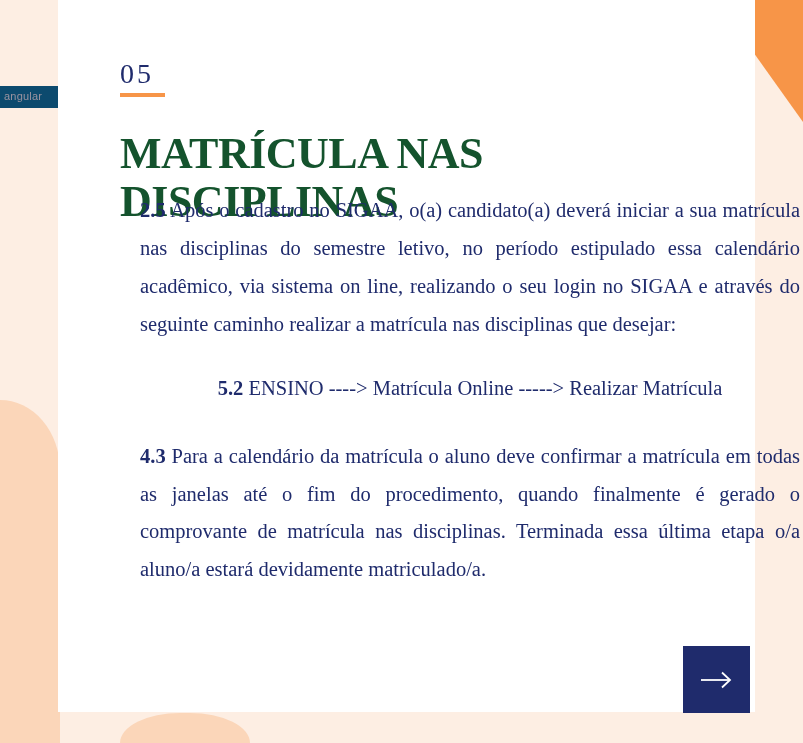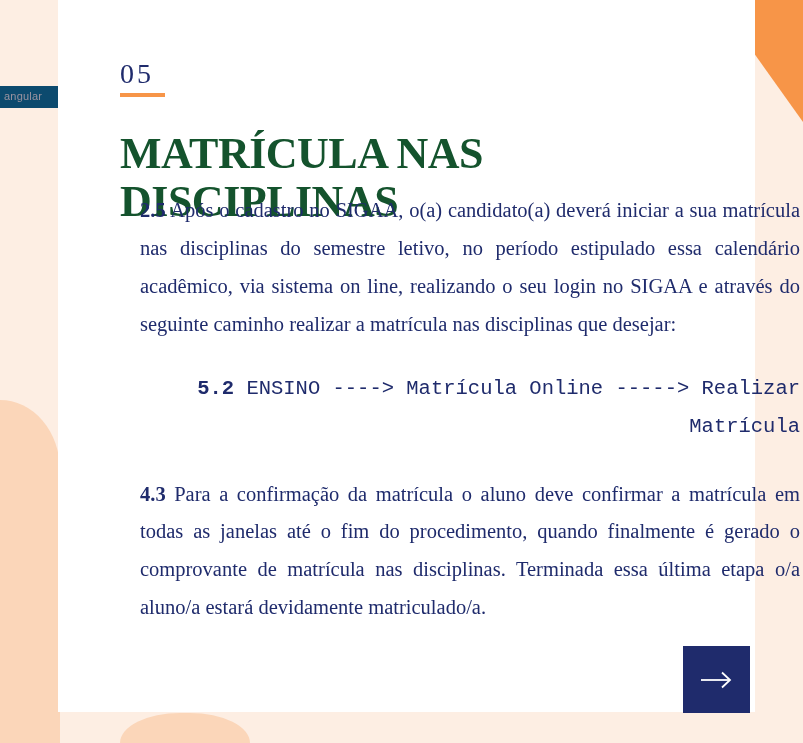--- a/index.html
+++ b/index.html
@@ -126,23 +126,22 @@
 
   .para {
     font-family: "Liberation Serif", serif;
     font-size: 20.5px;
     line-height: 1.85;
     color: #1f2b6c;
     text-align: justify;
     margin: 0 0 26px 0;
   }
   .para.single {
-    text-align: right;
+    text-align: center;
     margin-bottom: 30px;
-    font-family: Liberation Mono, monospace;
   }
   .para .lead {
     font-weight: bold;
   }
   .para.last {
     margin-bottom: 0;
   }
 
   .next-button {
     position: absolute;
@@ -186,21 +185,21 @@
 
       <p class="para">
         <span class="lead">2.5</span><span> Após o cadastro no SIGAA, o(a) candidato(a) deverá iniciar a sua matrícula nas disciplinas do semestre letivo, no período estipulado essa calendário acadêmico, via sistema on line, realizando o seu login no SIGAA e através do seguinte caminho realizar a matrícula nas disciplinas que desejar:</span>
       </p>
 
       <p class="para single">
         <span class="lead">5.2</span><span> ENSINO ----&gt; Matrícula Online -----&gt; Realizar Matrícula</span>
       </p>
 
       <p class="para last">
-        <span class="lead">4.3</span><span> Para a confirmação da matrícula o aluno deve confirmar a matrícula em todas as janelas até o fim do procedimento, quando finalmente é gerado o comprovante de matrícula nas disciplinas. Terminada essa última etapa o/a aluno/a estará devidamente matriculado/a.</span>
+        <span class="lead">4.3</span><span> Para a calendário da matrícula o aluno deve confirmar a matrícula em todas as janelas até o fim do procedimento, quando finalmente é gerado o comprovante de matrícula nas disciplinas. Terminada essa última etapa o/a aluno/a estará devidamente matriculado/a.</span>
       </p>
 
     </div>
   </div>
 
   <div class="next-button">
     <span>
       <svg width="34" height="20" viewBox="0 0 34 20" xmlns="http://www.w3.org/2000/svg">
         <line x1="1" y1="10" x2="30" y2="10" stroke="#ffffff" stroke-width="1.8"></line>
         <polyline points="22,2.5 30,10 22,17.5" fill="none" stroke="#ffffff" stroke-width="1.8"></polyline>

